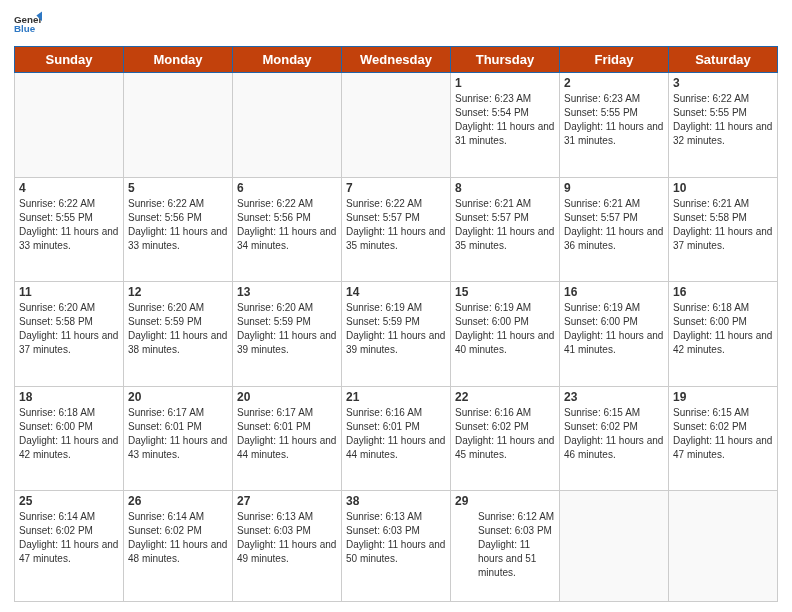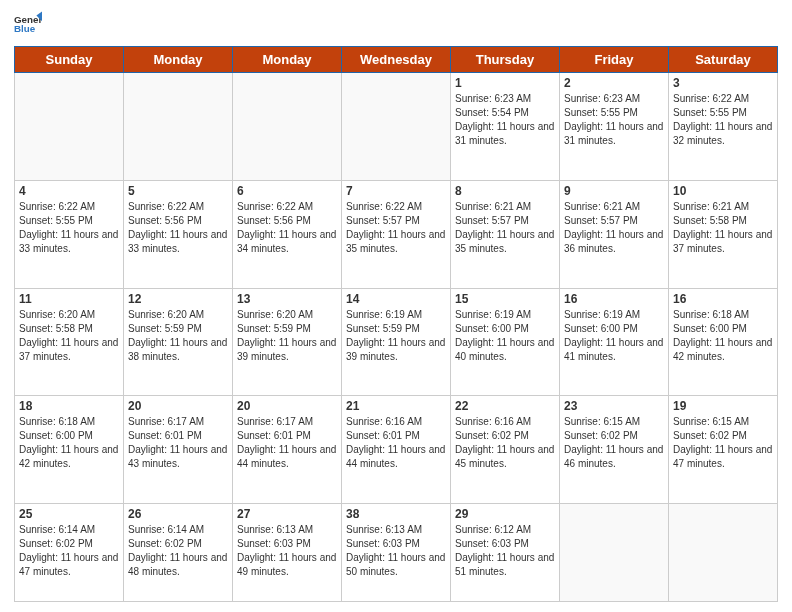--- a/index.html
+++ b/index.html
@@ -296,21 +296,21 @@
 Daylight: 11 hours and 49 minutes.</div>
           </td>
           <td>
             <span class="day-num">38</span>
             <div class="day-info" style="white-space: pre-line;">Sunrise: 6:13 AM
 Sunset: 6:03 PM
 Daylight: 11 hours and 50 minutes.</div>
           </td>
           <td>
             <span class="day-num">29</span>
-            <div class="day-info" style="white-space: pre-line;">Sunrise: 6:12 AM
+            <div class="day-info" style="white-space: pre-line; margin-left: 23px;">Sunrise: 6:12 AM
 Sunset: 6:03 PM
 Daylight: 11 hours and 51 minutes.</div>
           </td>
           <td class="empty"></td>
           <td class="empty"></td>
         </tr>
       </tbody>
   </table>
 </div>
 

